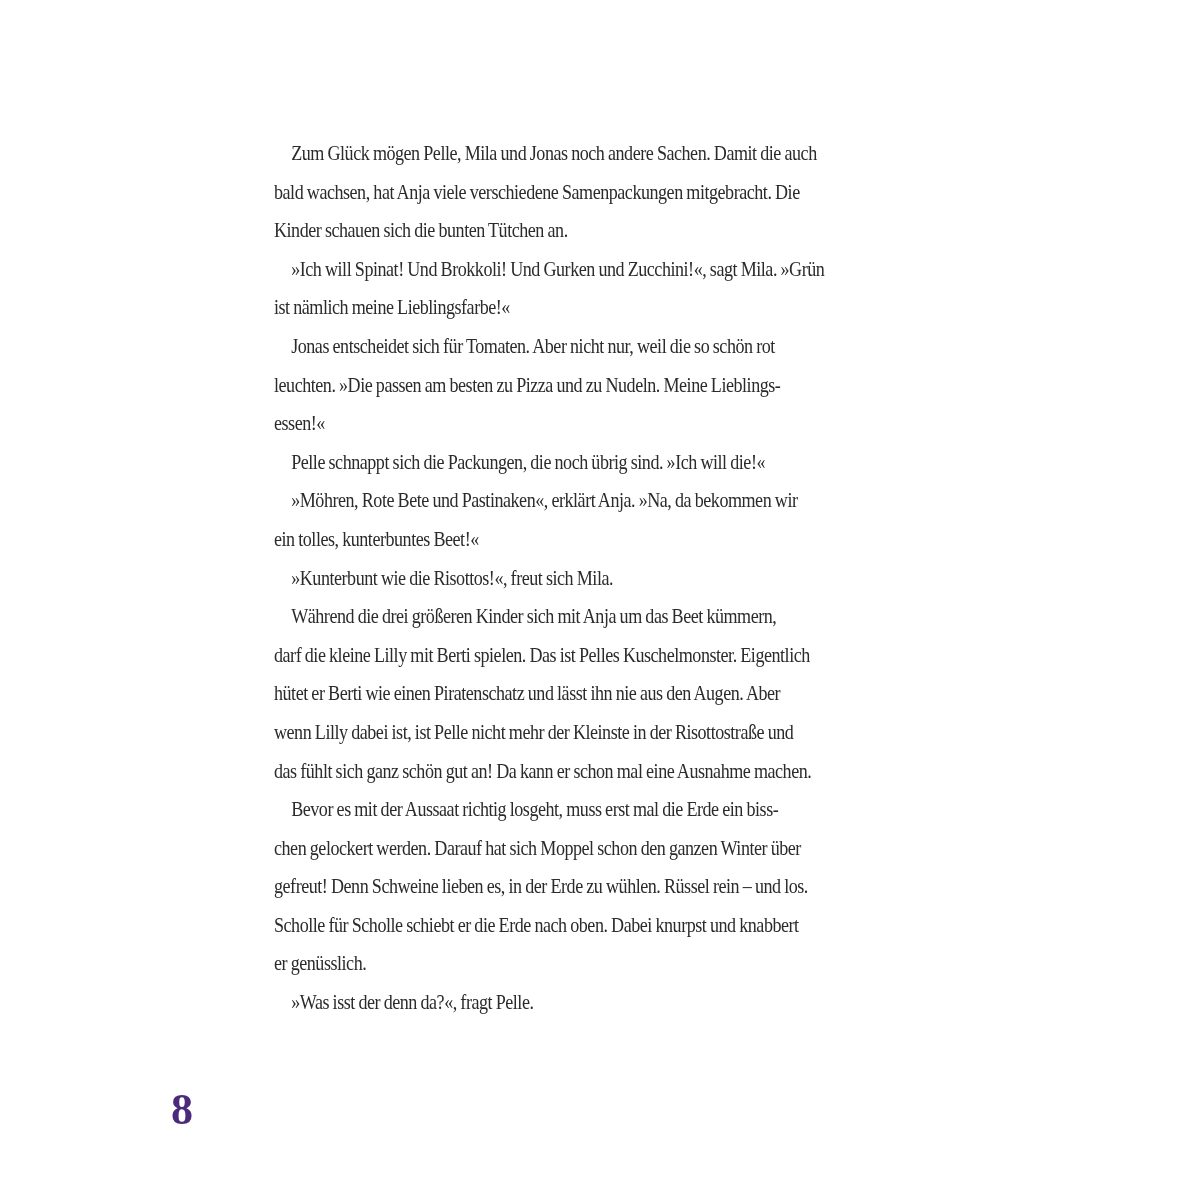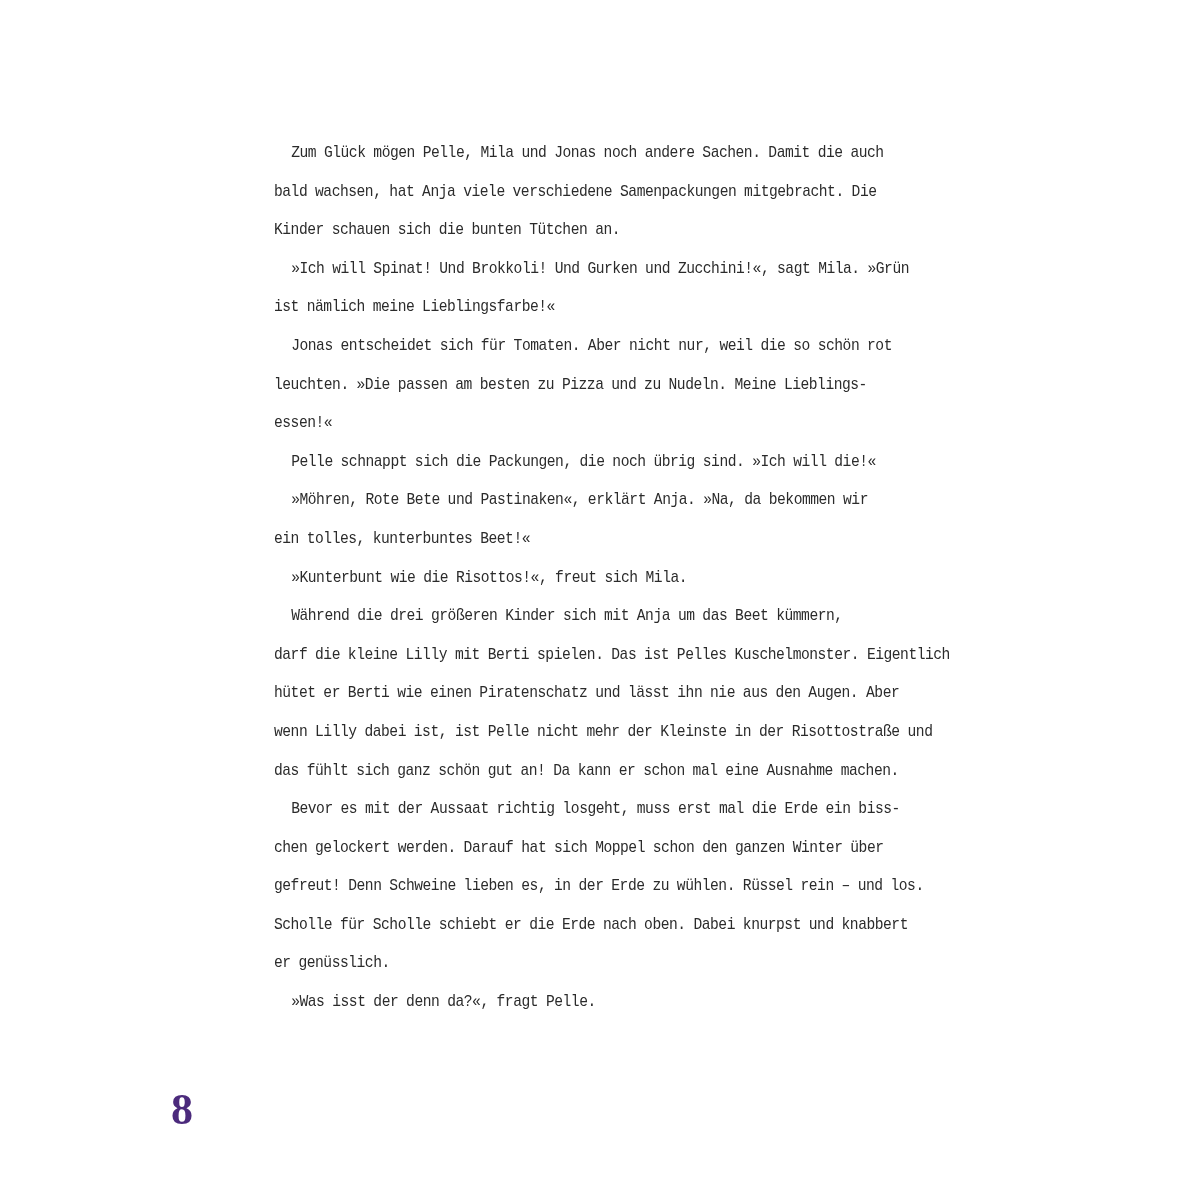--- a/index.html
+++ b/index.html
@@ -17,22 +17,22 @@
       position: absolute;
       left: 0; top: 0;
       width: 1200px; height: 1200px;
       background: #ffffff;
     }
     .text-block {
       position: absolute;
       left: 274px;
       top: 134px;
       width: 660px;
-      font-family: Liberation Mono, monospace;
-      font-size: 17px;
+      font-family: Liberation Serif, serif;
+      font-size: 21px;
       line-height: 38.6px;
       color: #2b2b2b;
       letter-spacing: -0.55px;
       word-spacing: -0.5px;
     }
     .line {
       display: block;
       white-space: nowrap;
       transform-origin: left center;
       transform: scaleX(0.86);

